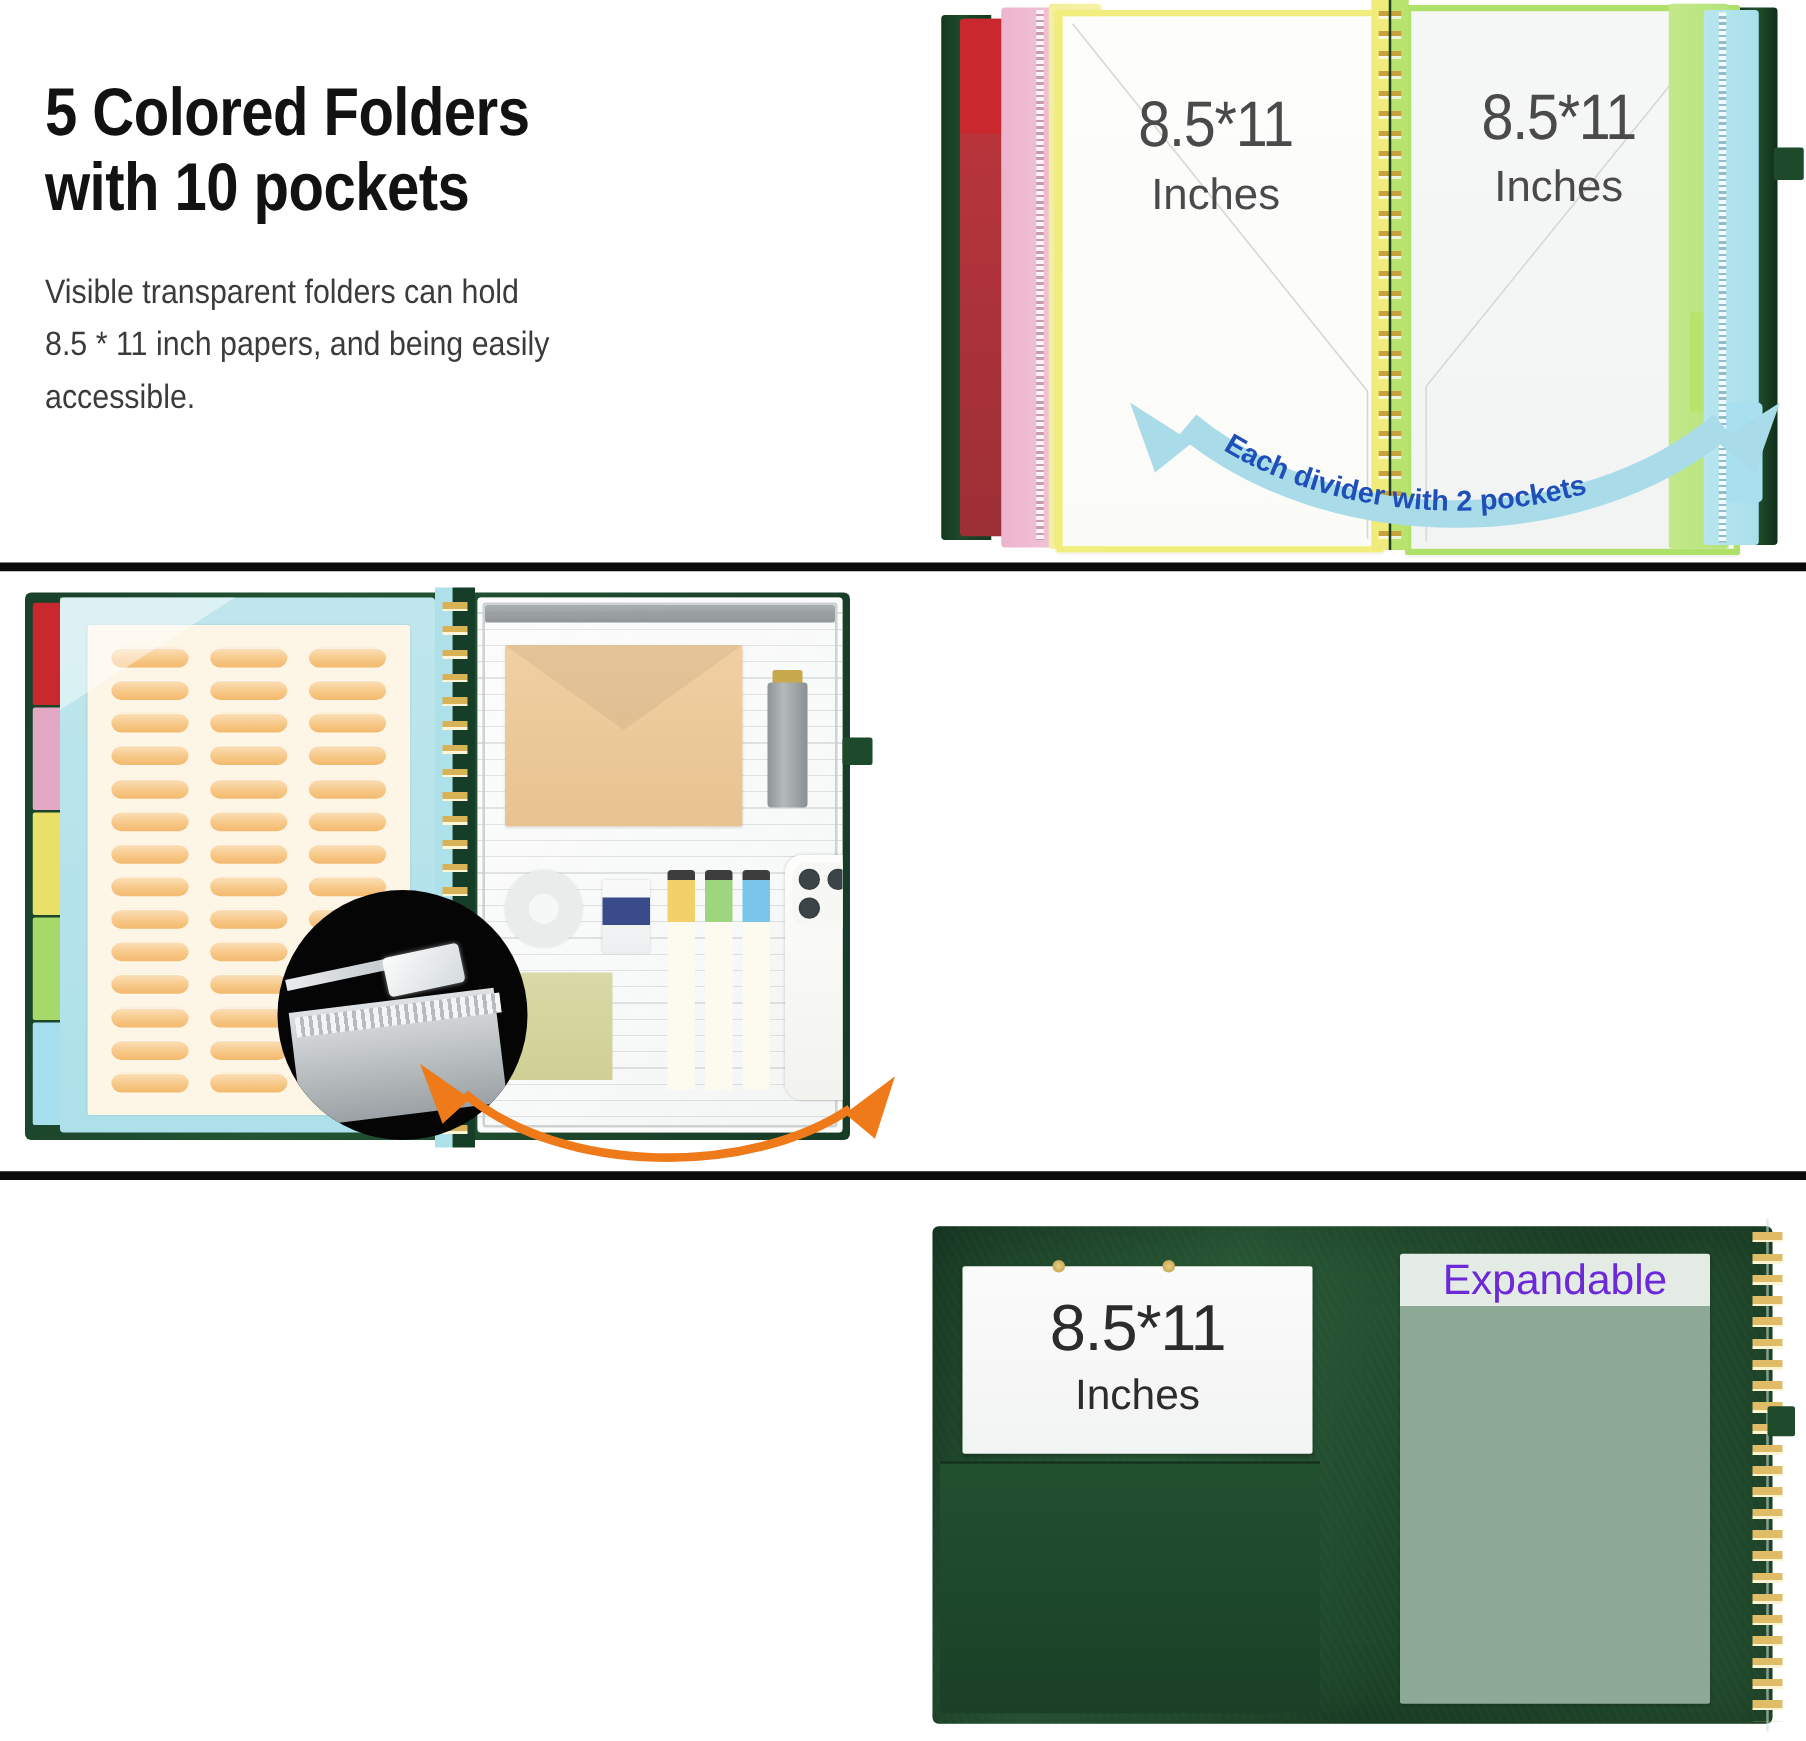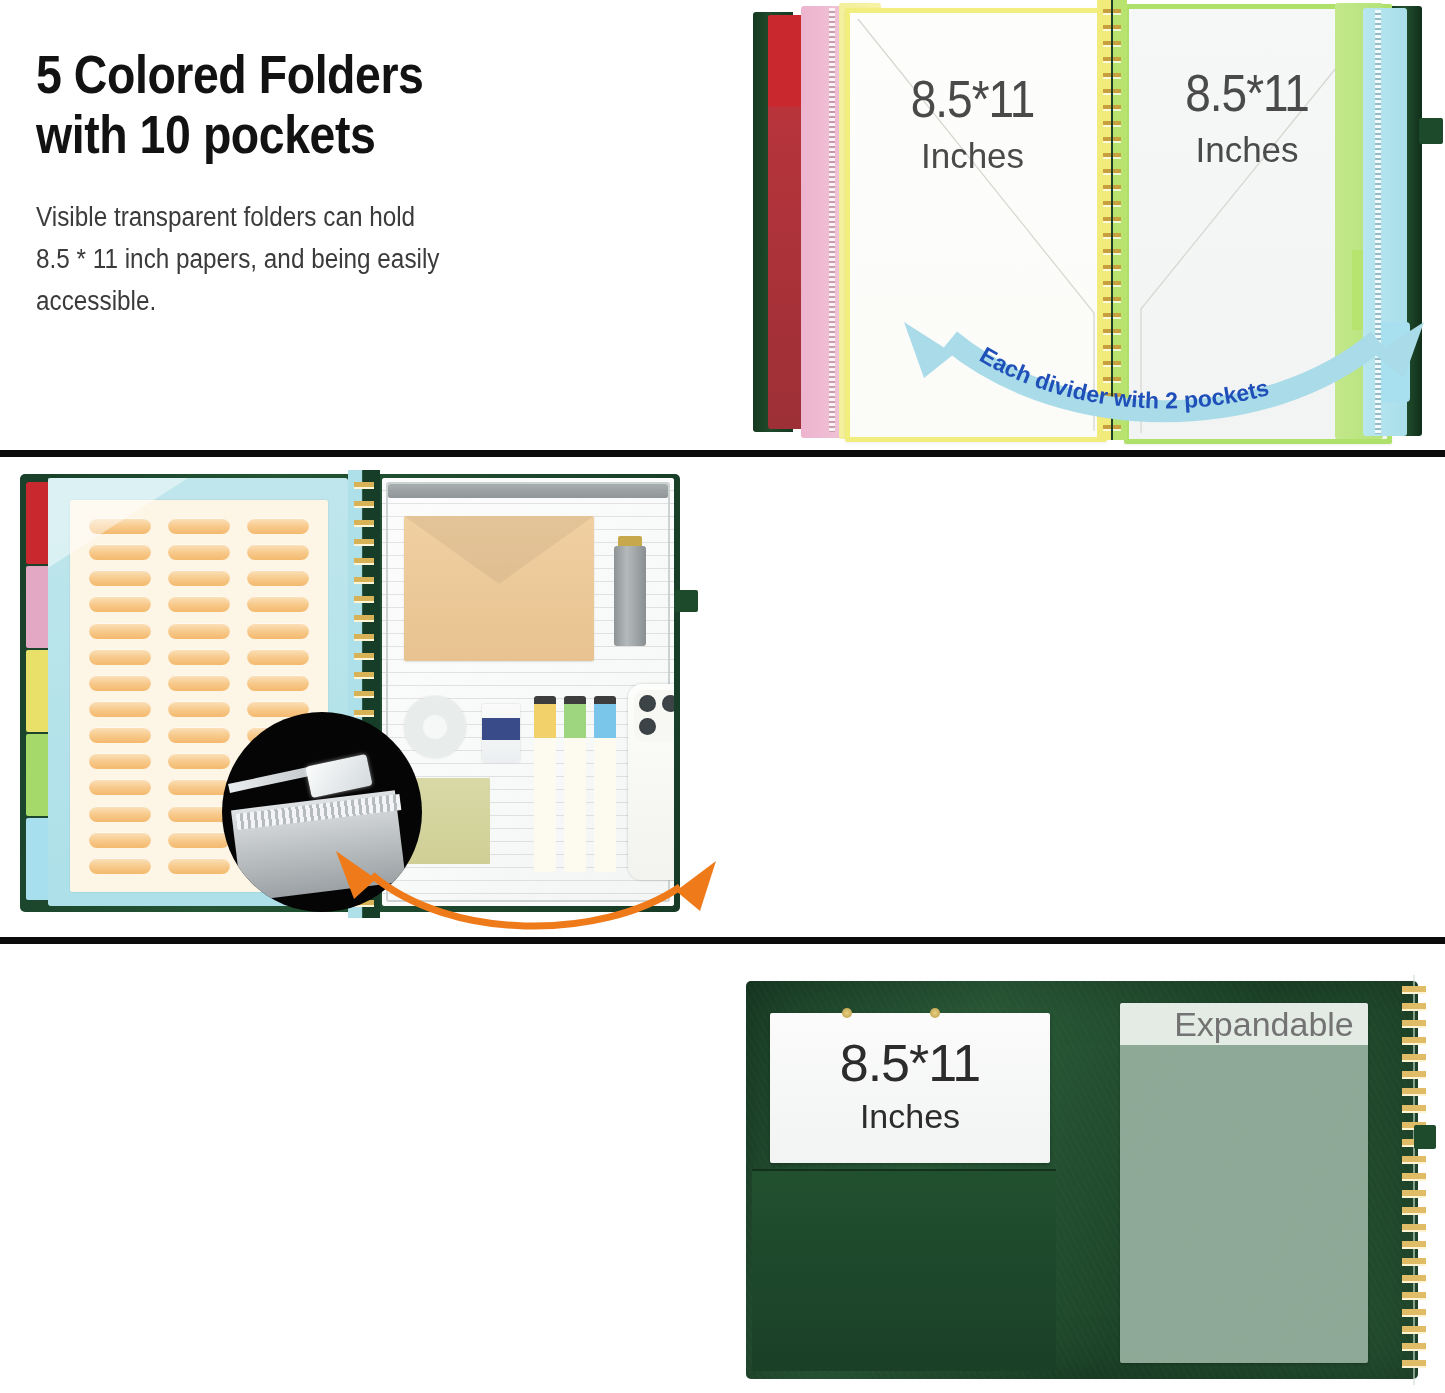--- a/index.html
+++ b/index.html
@@ -26,21 +26,21 @@
     transform:scaleX(.86);transform-origin:left center;
     line-height:1.12;margin:0;white-space:pre-line;
   }
   .body{
     font-family:"Liberation Sans",sans-serif;
     font-weight:400;color:#3b3b3b;
     transform:scaleX(.9);transform-origin:left center;
     line-height:1.55;margin:0;white-space:pre-line;
   }
 
-  #tb-1{left:36px;top:44px;width:700px;}
+  #tb-1{left:36px;top:60px;width:700px;}
   #tb-1 .headline{font-size:54px;}
   #tb-1 .body{font-size:27px;margin-top:32px;}
 
   #tb-2{left:763px;top:556px;width:690px;}
   #tb-2 .headline{font-size:47px;}
   #tb-2 .body{font-size:27px;margin-top:40px;}
 
   
   #img-1{position:absolute;left:735px;top:0px;width:710px;height:445px;}
   .bndr{position:absolute;}
@@ -163,21 +163,21 @@
   .sz3{position:absolute;left:36px;top:58px;width:272px;text-align:center;color:#2c2c2c;}
   .sz3 .n{display:block;font-size:52px;letter-spacing:-1px;}
   .sz3 .u{display:block;font-size:34px;margin-top:4px;}
   .spine3{position:absolute;left:330px;top:0px;width:32px;height:410px;}
   .spine3-rings{position:absolute;left:334px;top:6px;width:24px;height:396px;
        background:repeating-linear-gradient(180deg,transparent 0 5px,#e0bc66 5px 11px,#fff4d4 11px 13px,transparent 13px 17px);}
   .spine3-line{position:absolute;left:345px;top:0;width:2px;height:410px;background:#cfe0d2;opacity:.6;}
   .exp-pocket{position:absolute;left:382px;top:28px;width:248px;height:360px;
        background:linear-gradient(180deg,rgba(238,244,239,.95) 0 42px,rgba(150,176,158,.93) 42px 100%);
        border-radius:2px;box-shadow:0 1px 3px rgba(0,0,0,.25);}
-  .exp-label{position:absolute;left:402px;top:30px;width:248px;text-align:center;color:#737373;line-height:1.12;}
+  .exp-label{position:absolute;left:382px;top:30px;width:248px;text-align:center;color:#6d28d9;line-height:1.12;}
   .exp-label span{display:block;font-size:34px;}
   .nb3-elastic{position:absolute;left:676px;top:150px;width:22px;height:24px;background:#1e4b2c;border-radius:2px;}
 </style>
 </head>
 <body>
 
 <div class="page">
 
   <div class="rule" id="rule-1"></div>
   <div class="rule" id="rule-2"></div>

